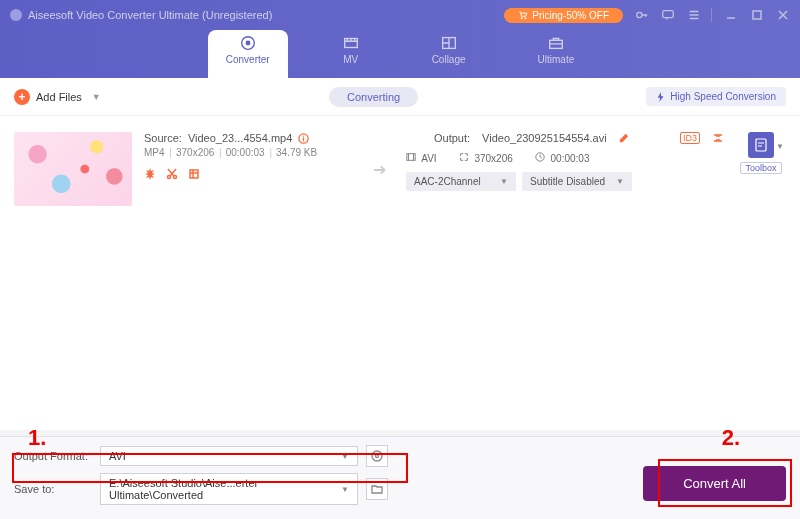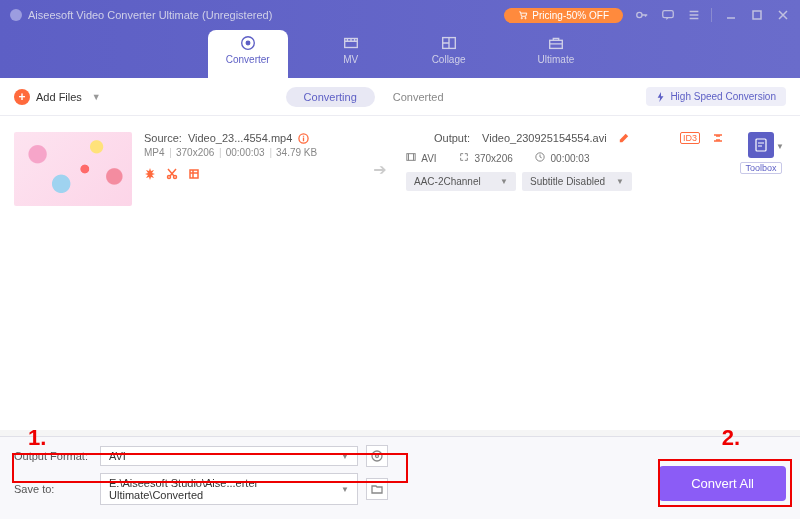--- a/index.html
+++ b/index.html
@@ -66,21 +66,21 @@
 .canvas { background: #fff; height: 208px; }
 
 
 .bottom { position: absolute; bottom: 0; left: 0; right: 0; background: #f8f8fb; border-top: 1px solid #e0e0e8; padding: 8px 14px; }
 .brow { display: flex; align-items: center; gap: 8px; font-size: 11px; color: #555; margin-bottom: 6px; }
 .brow .label { width: 78px; }
 .brow .combo { background: #fff; border: 1px solid #d0d0d8; padding: 3px 8px; width: 258px; display: flex; justify-content: space-between; align-items: center; font-size: 11px; color: #333; cursor: pointer; }
 .brow .ic-btn { border: 1px solid #d0d0d8; background: #fff; width: 22px; height: 22px; display: flex; align-items: center; justify-content: center; color: #888; cursor: pointer; }
 .merge { margin-left: auto; margin-right: 12px; display: flex; align-items: center; gap: 4px; font-size: 10px; color: #888; }
 .merge .cb { width: 11px; height: 11px; border: 1.5px solid #ff9a5d; border-radius: 2px; }
-.convert-btn { background: #8b5cf6; color: #fff; border: none; padding: 10px 32px; font-size: 13px; border-radius: 4px; cursor: pointer; position: absolute; right: 14px; bottom: 18px; }
+.convert-btn { background: #701a75; color: #fff; border: none; padding: 10px 40px; font-size: 13px; border-radius: 4px; cursor: pointer; position: absolute; right: 14px; bottom: 18px; }
 
 
 .anno { position: absolute; color: #e00; font-size: 22px; font-weight: bold; pointer-events: none; }
 .anno-box { position: absolute; border: 2px solid #e00; pointer-events: none; }
 
 svg { display: block; }
 </style>
 </head>
 <body>
 
@@ -170,21 +170,20 @@
 </div>
 
 <div class="toolbar">
   <div class="add-btn">
     <div class="add-icon">+</div>
     <span>Add Files</span>
     <span class="chev">▼</span>
   </div>
   <div class="tab-switch">
     <div class="tab-sw-item active">Converting</div>
-    <div class="tab-sw-item">Converted</div>
   </div>
   <div class="hspeed">
     <svg width="10" height="10" viewBox="0 0 12 12" fill="#5d5fc5">
         <path d="M6 0L2 7h3l-1 5 5-7H6z"></path>
       </svg>
     <span>High Speed Conversion</span>
   </div>
 </div>
 
 <div class="file-list">

